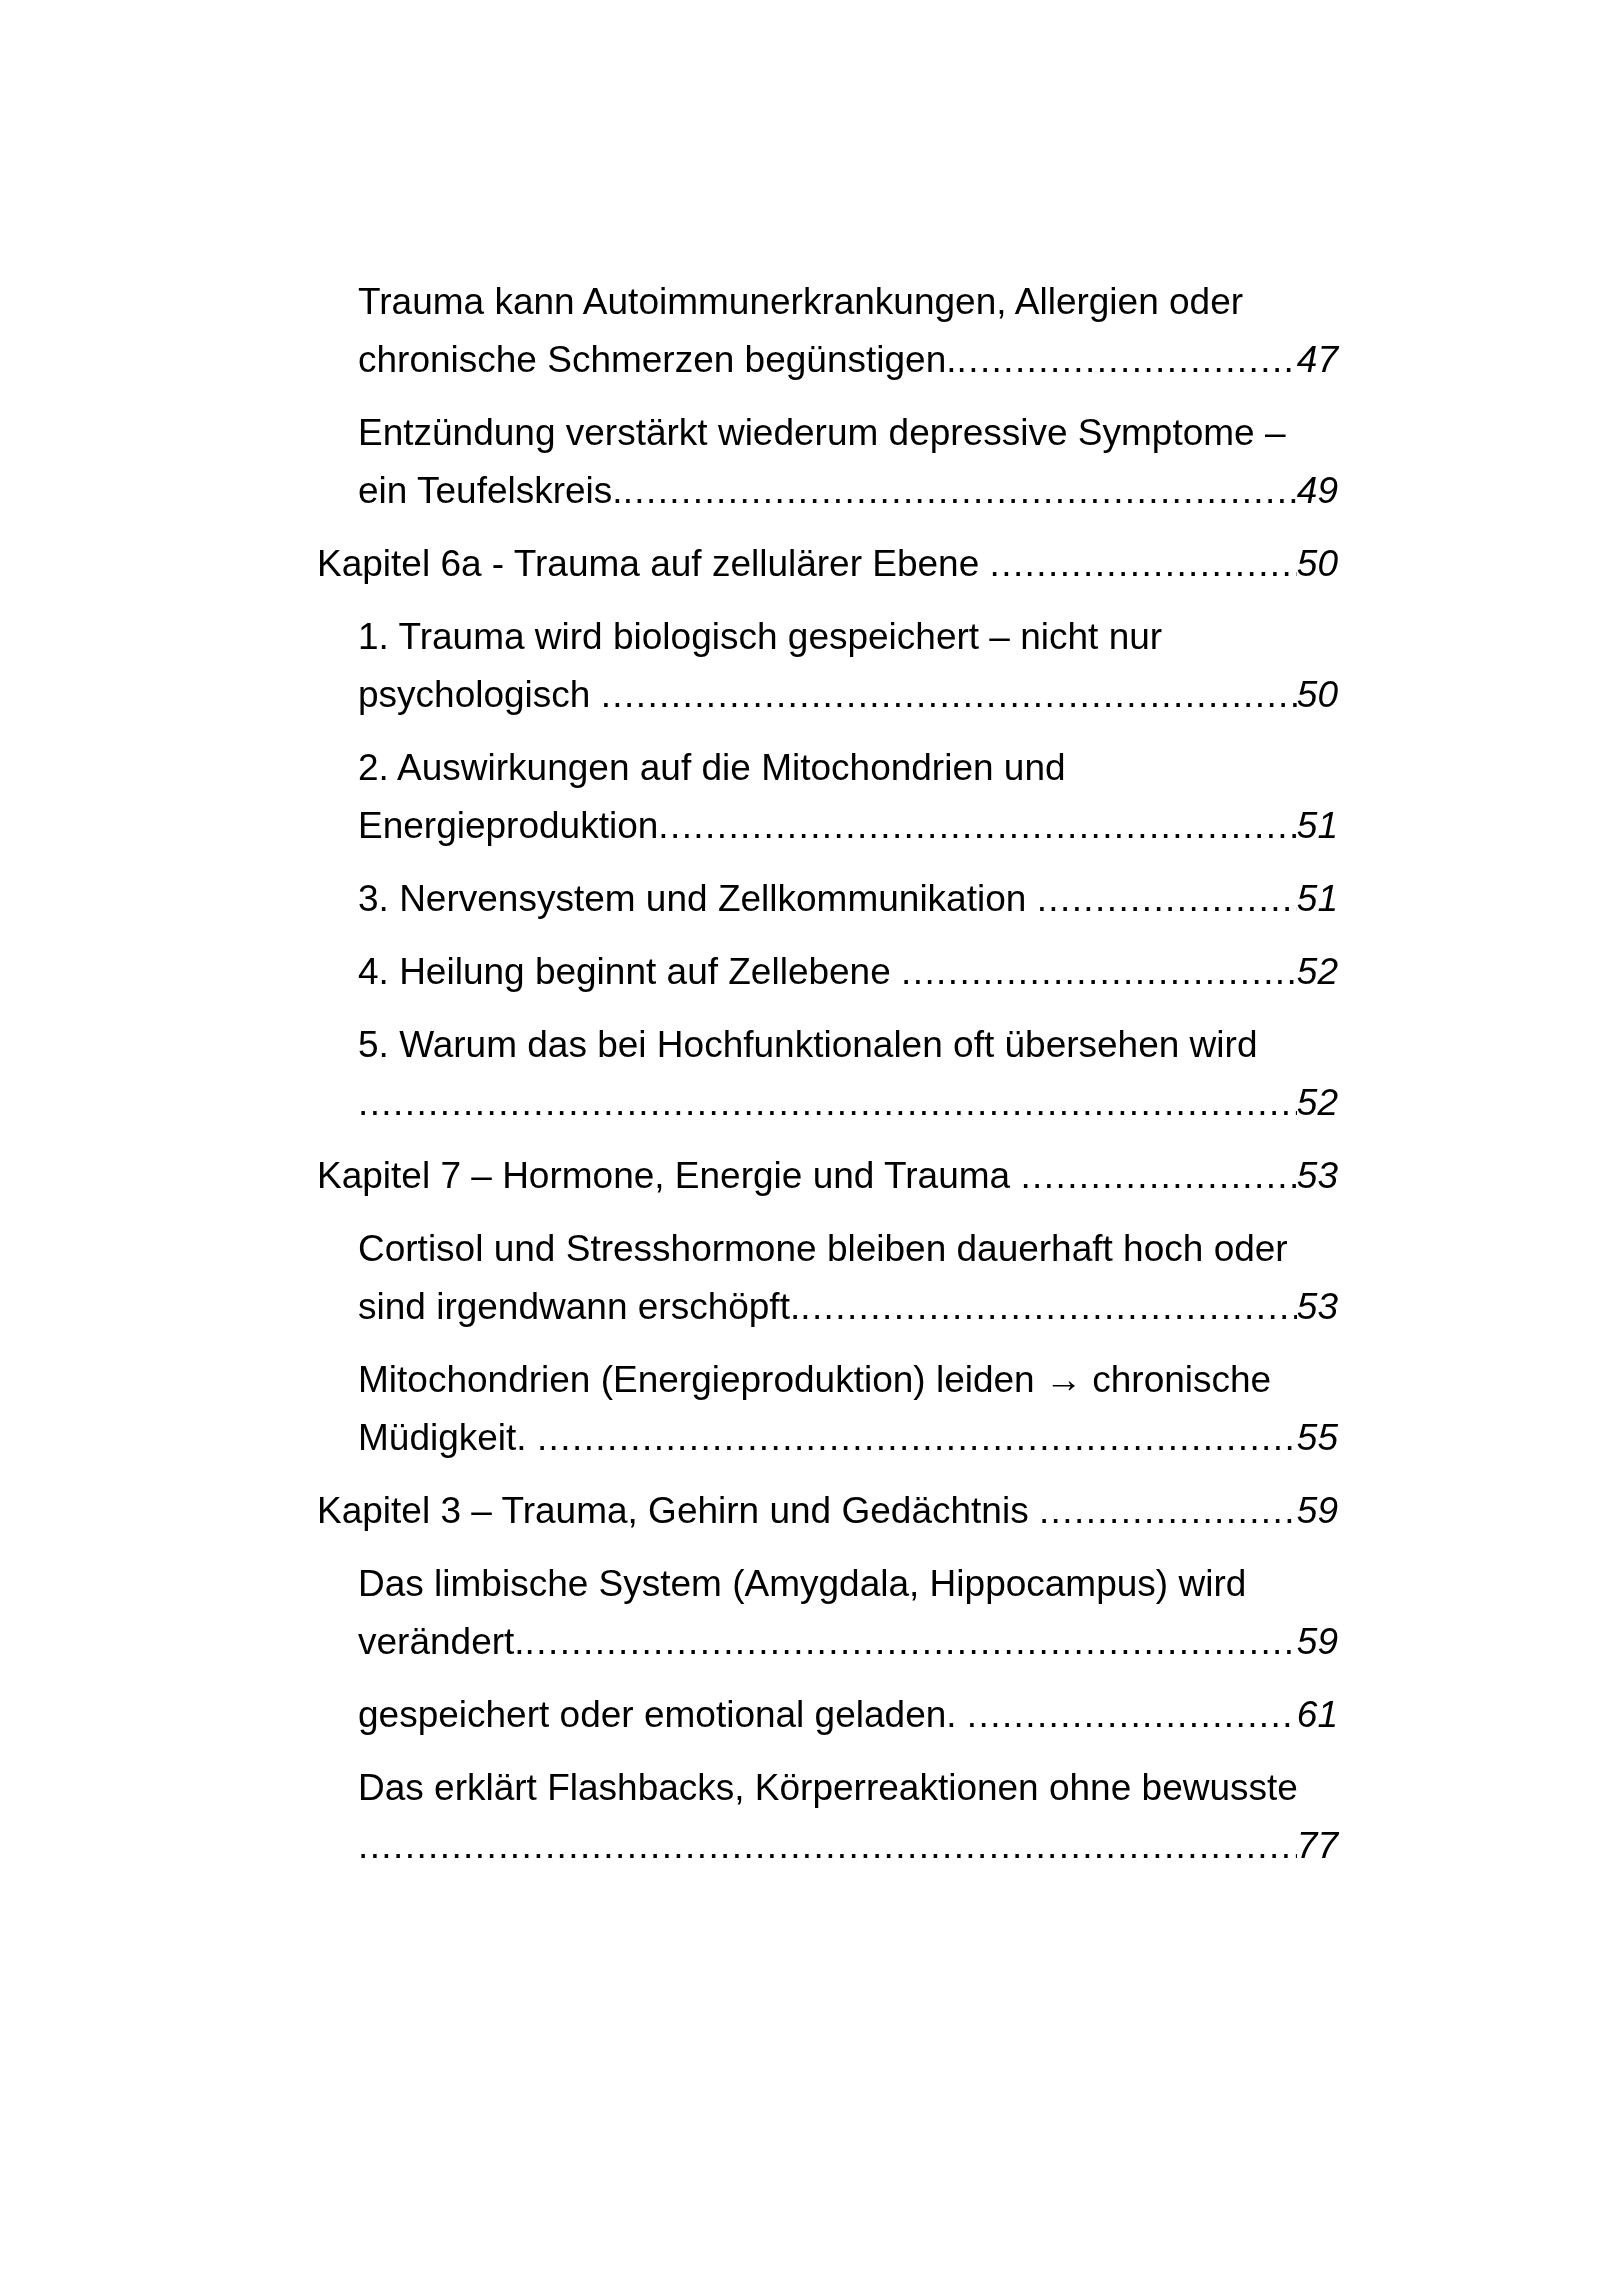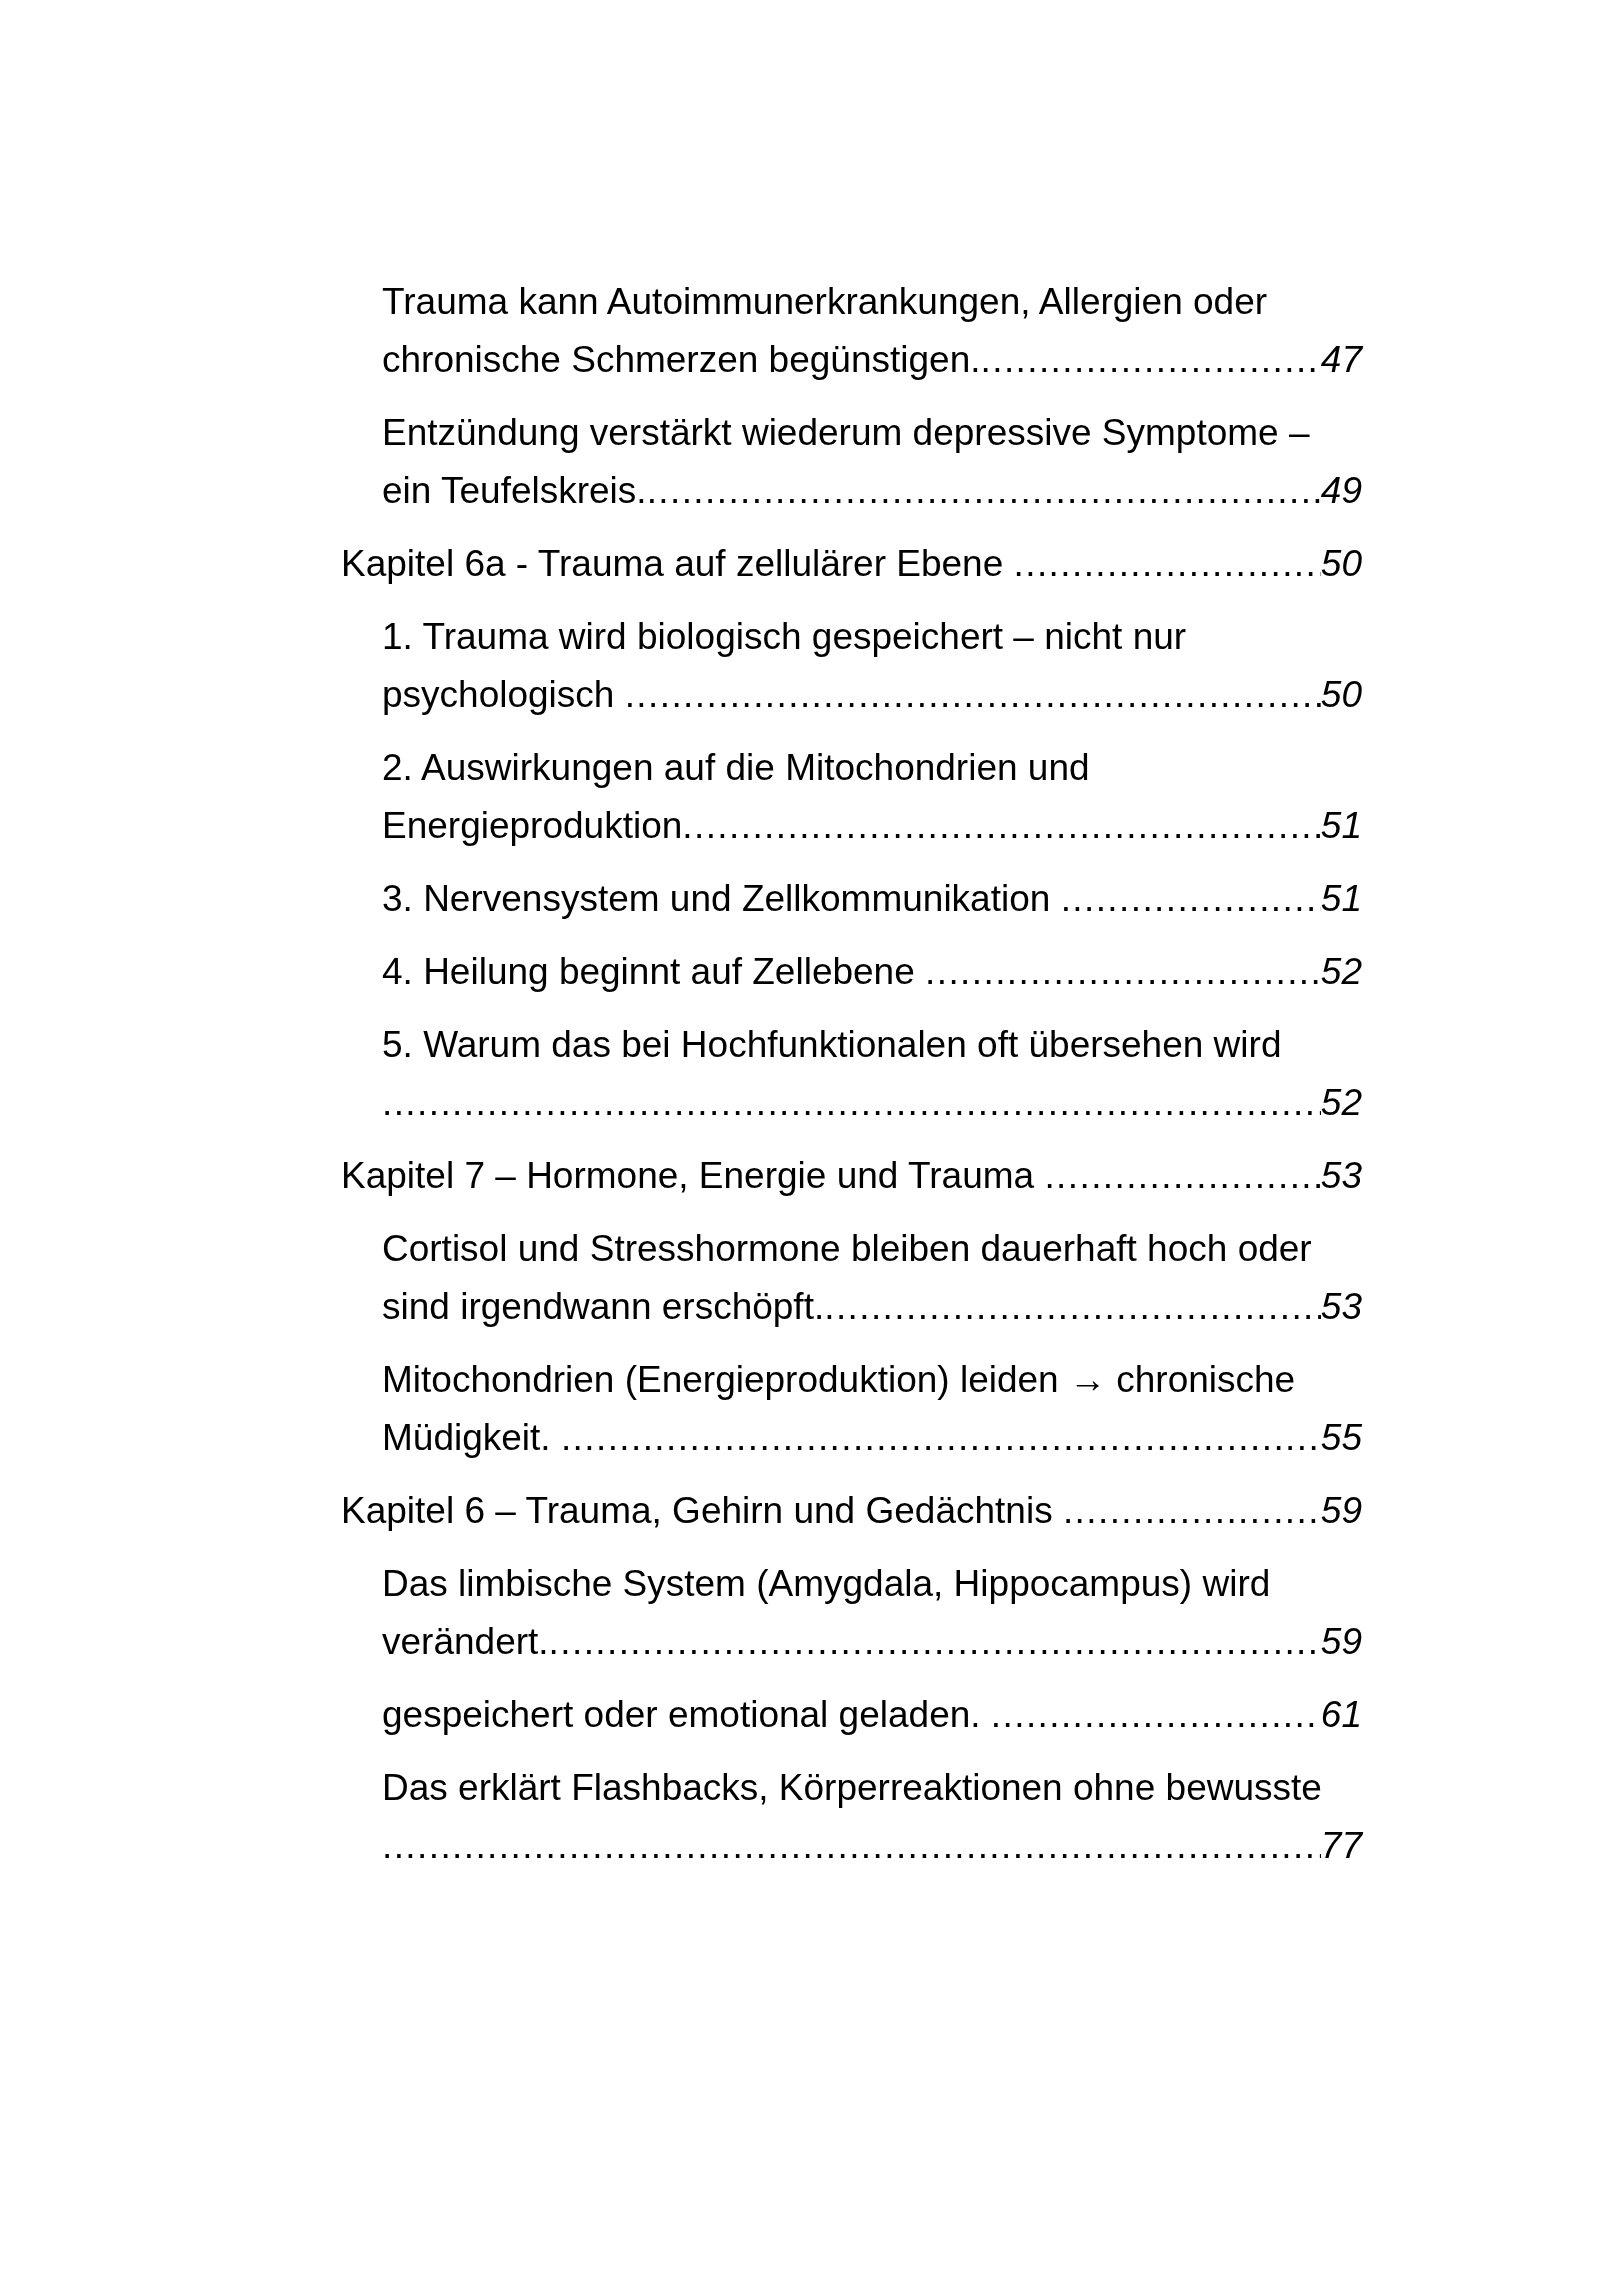--- a/index.html
+++ b/index.html
@@ -9,21 +9,20 @@
   body {
     font-family: "Liberation Sans", "DejaVu Sans", sans-serif;
     background: #ffffff;
   }
   .page {
     position: relative;
     width: 1578px;
     height: 2295px;
     background: #ffffff;
     overflow: hidden;
-    margin-left: 24px;
   }
   .toc {
     position: absolute;
     left: 317px;
     top: 273px;
     width: 1021px;
     font-size: 37px;
     line-height: 58px;
     color: #000000;
   }
@@ -157,21 +156,21 @@
         <div class="toc-line">
           <span class="toc-text">Müdigkeit. </span>
           <span class="leader"></span>
           <span class="page-number">55</span>
         </div>
       </div>
       <div class="toc-entry level-2">
       </div>
       <div class="toc-entry level-1">
         <div class="toc-line">
-          <span class="toc-text">Kapitel 6 – Trauma, Gehirn und Gedächtnis </span>
+          <span class="toc-text">Kapitel 3 – Trauma, Gehirn und Gedächtnis </span>
           <span class="leader"></span>
           <span class="page-number">59</span>
         </div>
       </div>
       <div class="toc-entry level-2">
         <div class="toc-line">
           <span class="toc-text">Das limbische System (Amygdala, Hippocampus) wird</span>
         </div>
         <div class="toc-line">
           <span class="toc-text">verändert.</span>

